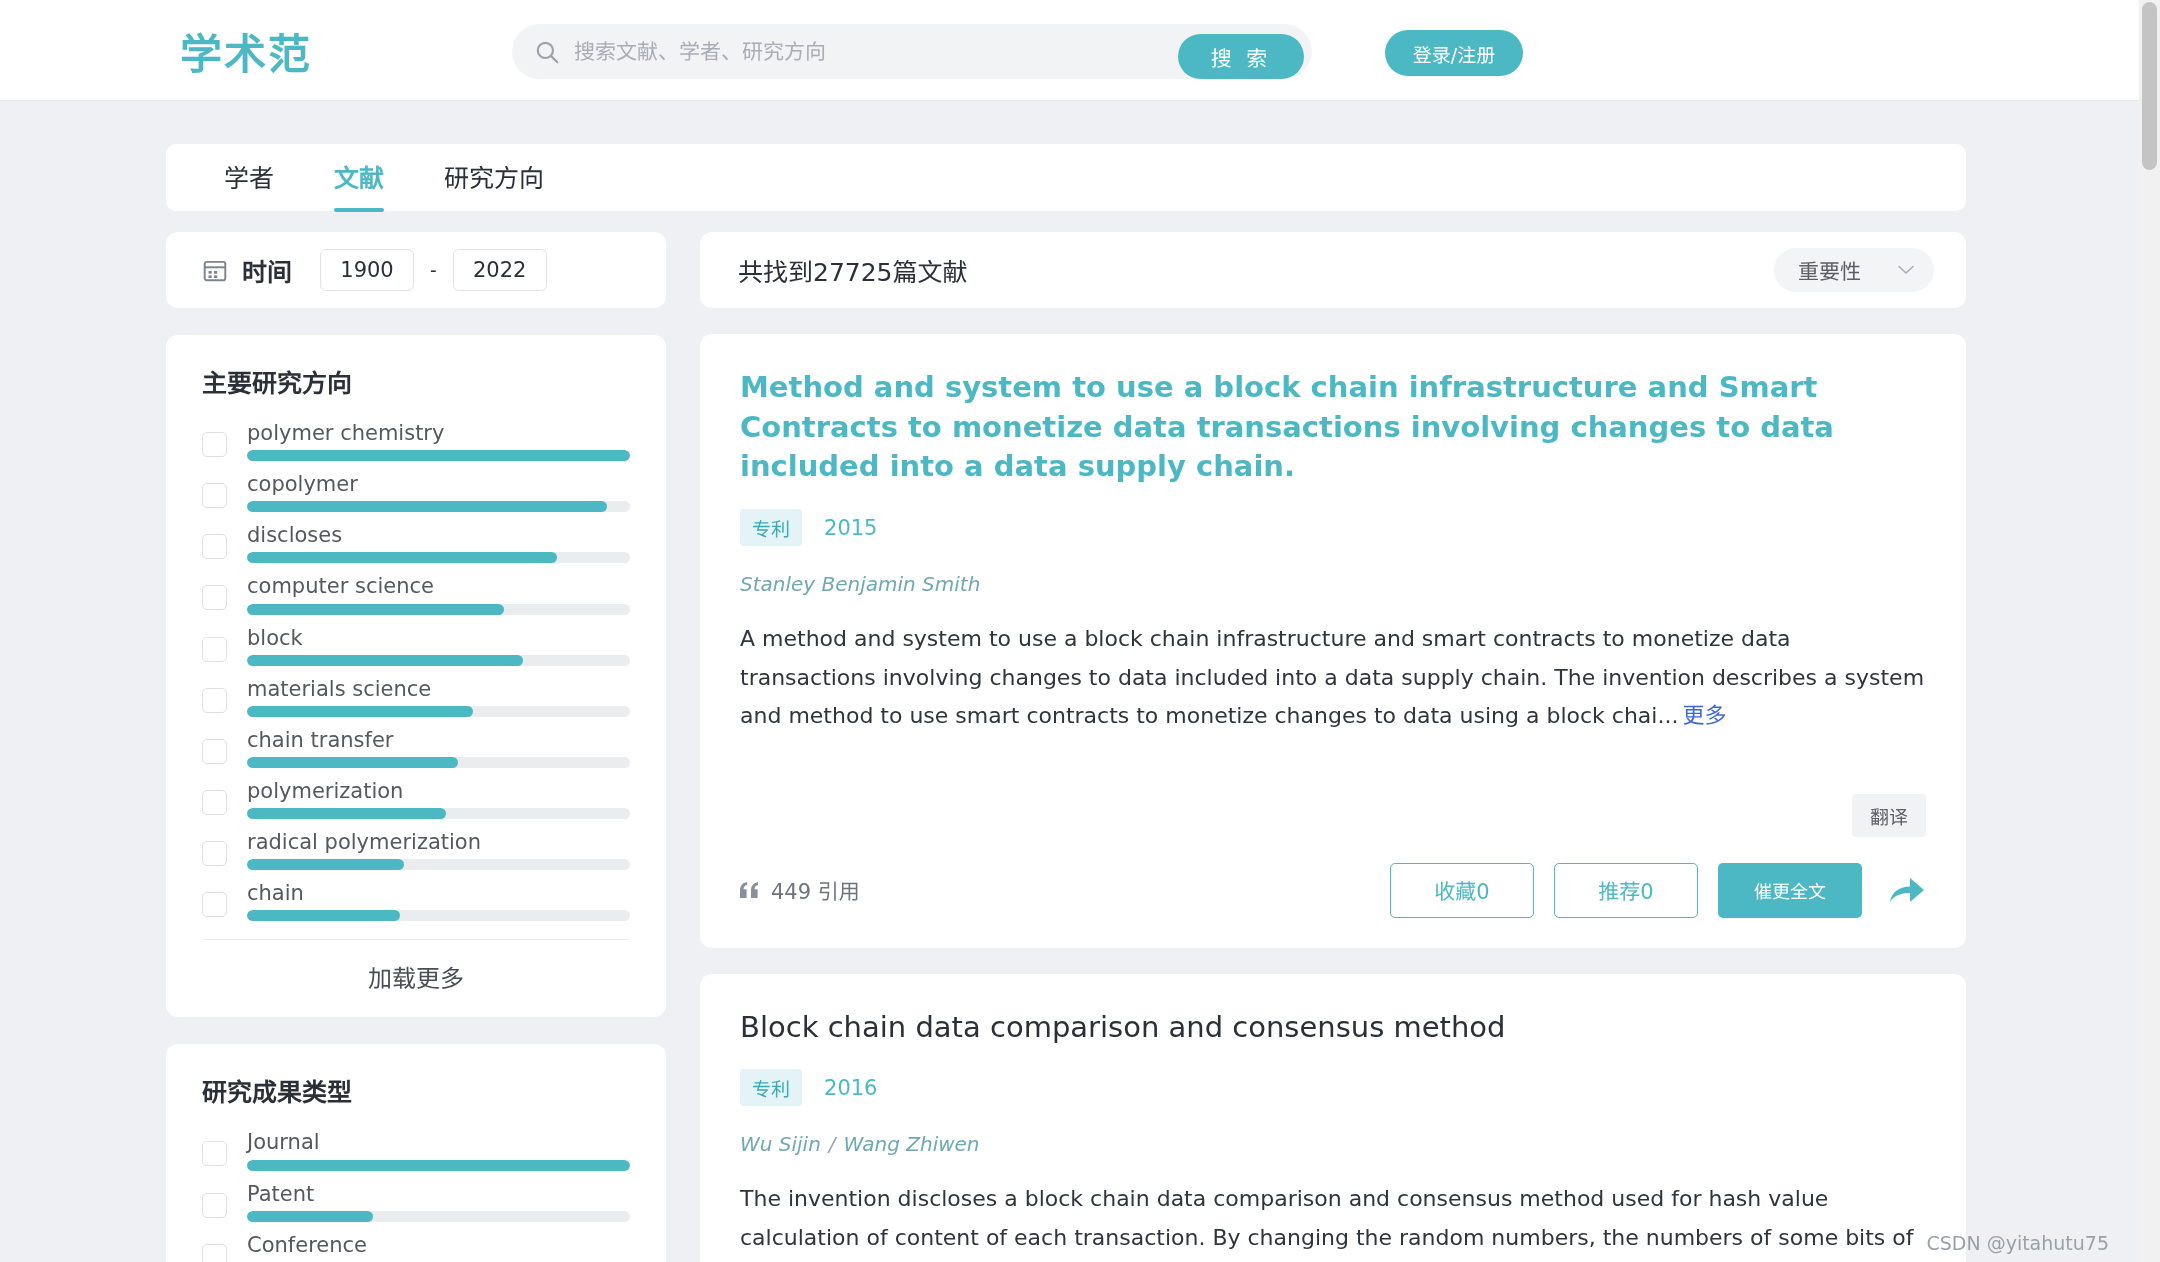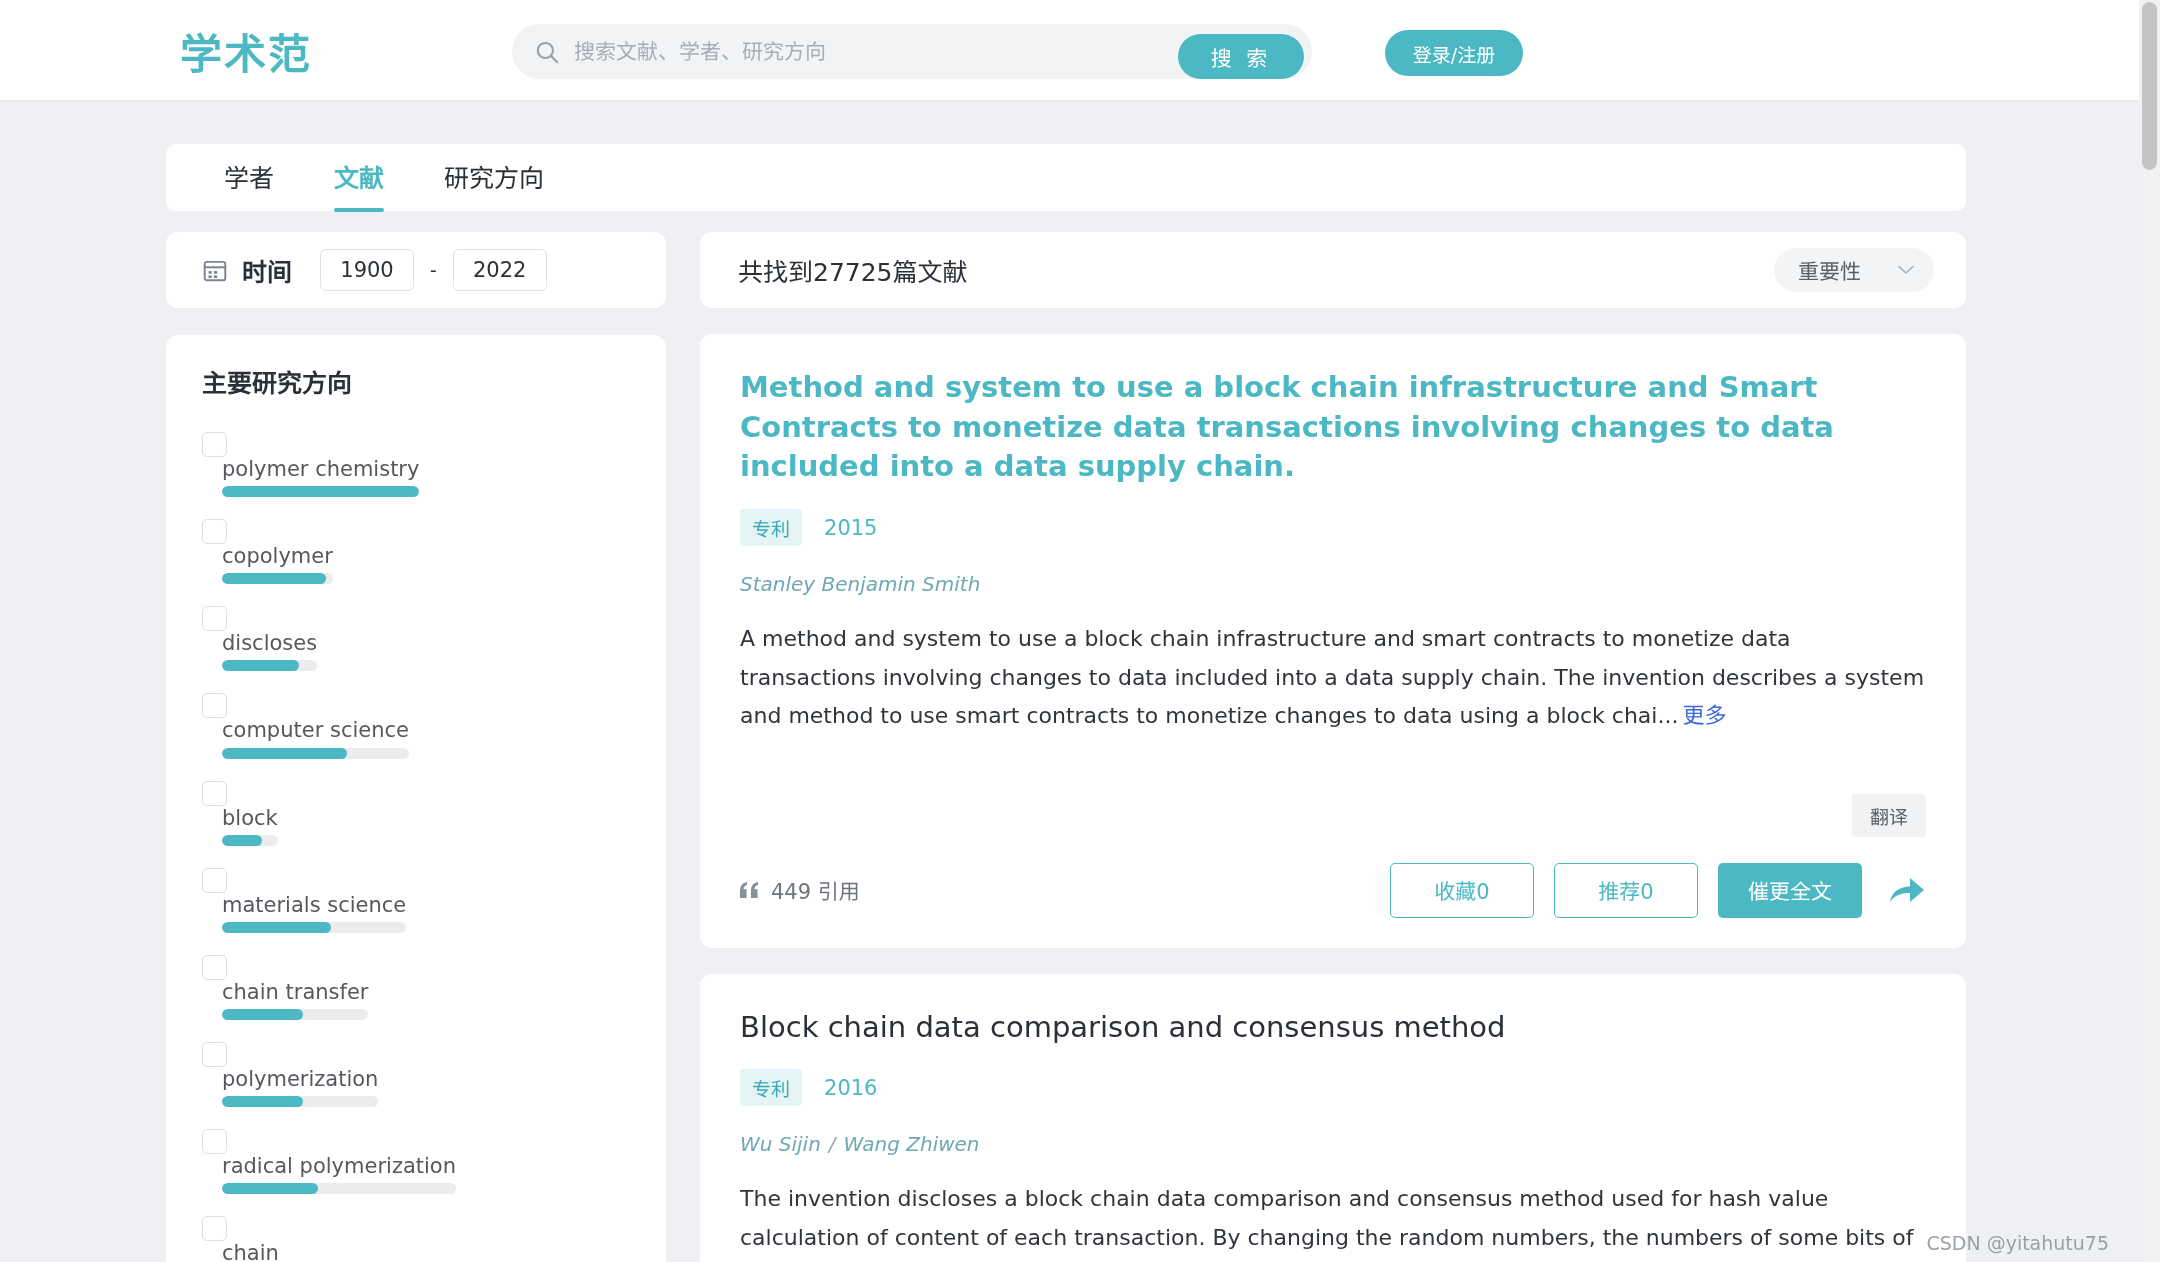--- a/index.html
+++ b/index.html
@@ -139,21 +139,20 @@
   .facet-card { padding: 28px 36px 0 36px; }
   .facet-title {
     font-size: 25px; font-weight: bold; color: #2b2f38;
     margin-bottom: 22px;
     font-family: "DejaVu Sans", sans-serif;
   }
   .facet-list { }
   .facet-row {
     display: flex; align-items: flex-start;
     margin-bottom: 11px;
-    flex-direction: column;
   }
   .facet-check {
     width: 25px; height: 25px; flex: 0 0 auto;
     border: 1px solid #dcdfe5; border-radius: 5px;
     background: #fff; margin-top: 11px; cursor: pointer;
   }
   .facet-body { flex: 1 1 auto; margin-left: 20px; }
   .facet-label {
     font-size: 21px; color: #55585f;
     line-height: 1.15;
@@ -256,21 +255,21 @@
     width: 144px; height: 55px;
     background: #fff; color: #4cb8c4;
     border: 1px solid #4cb8c4; border-radius: 5px;
     font-size: 21px; cursor: pointer; margin-left: 20px;
     font-family: "DejaVu Sans", sans-serif;
   }
   .btn-solid {
     width: 144px; height: 55px;
     background: #4cb8c4; color: #fff;
     border: none; border-radius: 5px;
-    font-size: 21px; cursor: pointer; margin-left: 20px;
+    font-size: 18px; cursor: pointer; margin-left: 20px;
     font-family: "DejaVu Sans", sans-serif;
   }
   .share-icon { width: 38px; height: 32px; margin-left: 26px; cursor: pointer; }
 
   
   .watermark {
     position: absolute; right: 30px; bottom: 8px;
     font-size: 19px; color: #9aa0a8;
     font-family: "DejaVu Sans", sans-serif;
   }

